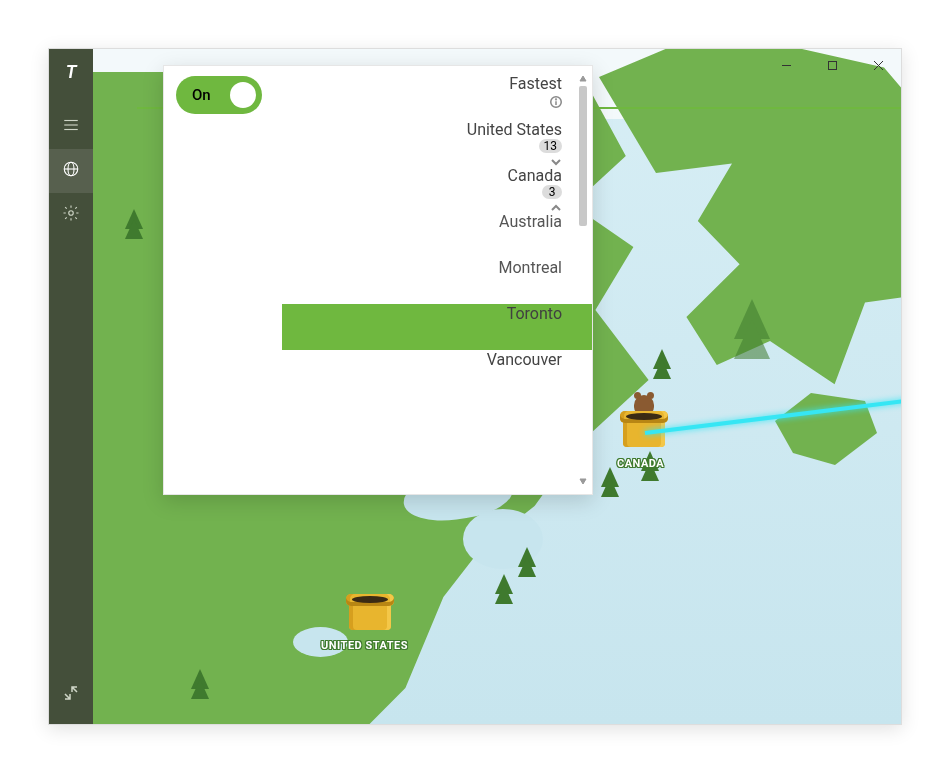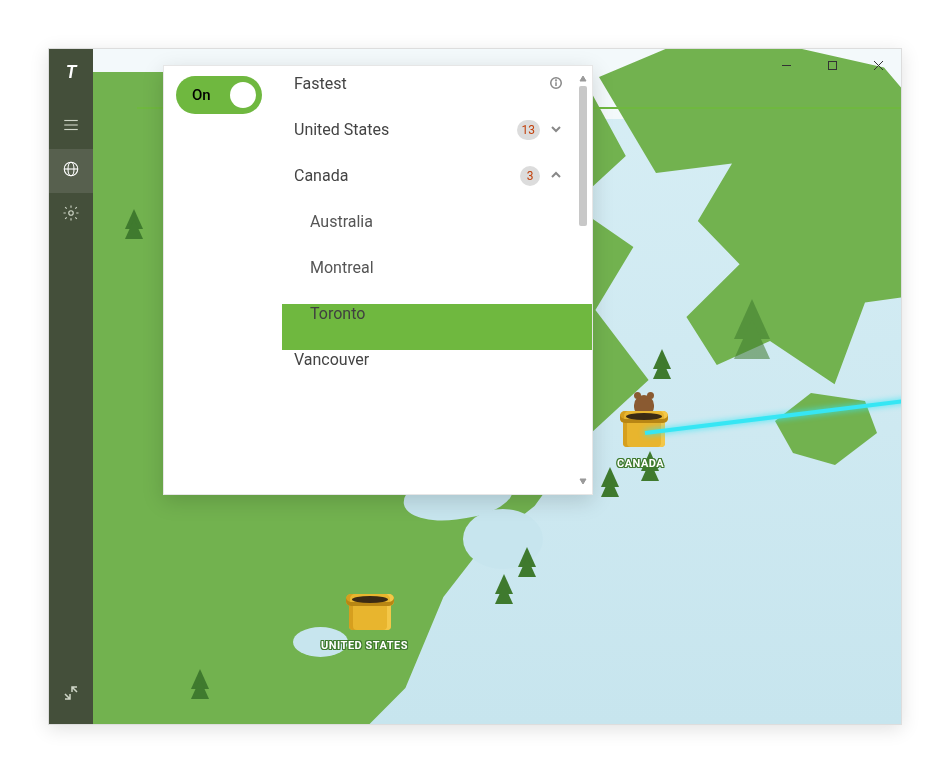--- a/index.html
+++ b/index.html
@@ -174,29 +174,30 @@
   }
   .toggle .knob{
     width:26px; height:26px; border-radius:50%; background:#fff;
   }
   .panel-right {
     flex:1; padding-top:8px;
     position:relative;
   }
   .loc-list { height:100%; overflow:hidden; }
   .loc-item {
-    height:46px; display:flex; align-items:flex-start; padding:0 30px 0 12px;
+    height:46px; display:flex; align-items:flex-end; padding:0 30px 0 12px;
     color:#444; font-size:16px; cursor:pointer;
     position:relative;
+    flex-direction:column;
   }
   .loc-item.sub { padding-left:28px; font-size:16px; color:#555;}
   .loc-item.selected { background:#6fb83f; color:#404040; }
   .loc-item .badge {
     margin-left:auto; min-width:20px; height:20px; border-radius:10px;
-    background:#dcdcdc; color:#c2410c; font-size:12px;
+    background:#dcdcdc; color:#000000; font-size:12px;
     display:flex; align-items:center; justify-content:center;
     padding:0 5px;
   }
   .loc-item .chev {
     margin-left:10px;
   }
   .loc-item .info-ic { margin-left:auto; }
   .loc-item svg { width:12px; height:12px; stroke:#888; fill:none; stroke-width:2;}
   .scrollbar {
     position:absolute; right:2px; top:6px; width:14px; height:416px;

